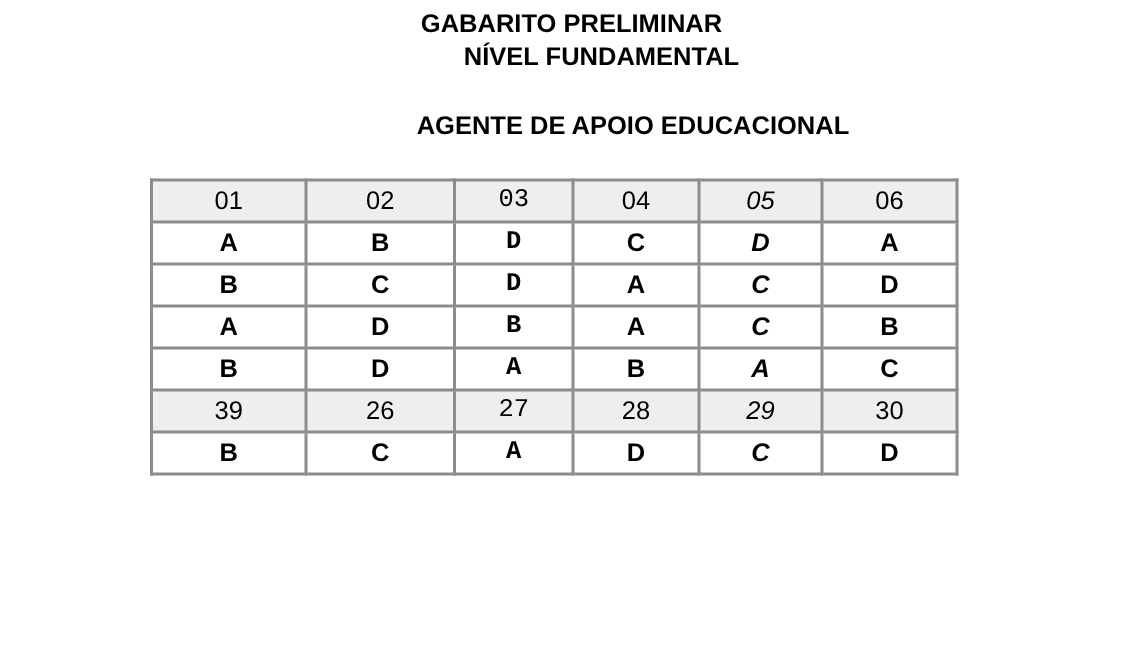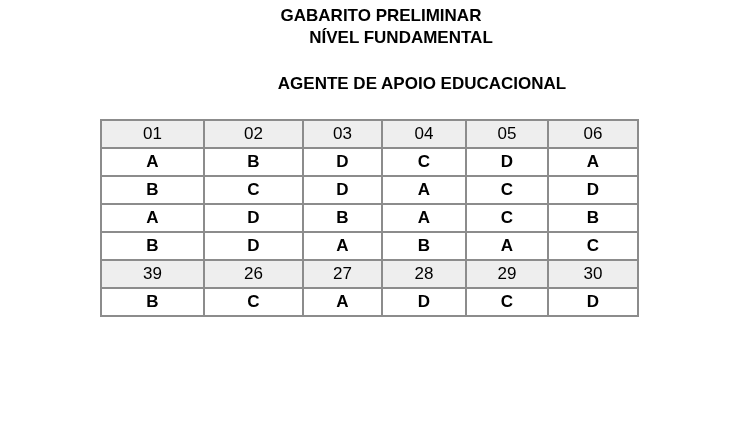--- a/index.html
+++ b/index.html
@@ -44,23 +44,23 @@
     table.gab tr.num td {
       background: #eeeeee;
       font-weight: normal;
     }
     table.gab tr.ans td {
       background: #ffffff;
       font-weight: bold;
     }
     .c0 { width: 101px; }
     .c1 { width: 97px; }
-    .c2 { width: 77px; }
+    .c2 { width: 77px; font-family: Liberation Mono, monospace; }
     .c3 { width: 82px; }
-    .c4 { width: 80px; }
+    .c4 { width: 80px; font-style: italic; }
     .c5 { width: 88px; }
   </style>
 </head>
 <body>
 
 <div class="header t1">GABARITO PRELIMINAR</div>
 <div class="header t2">NÍVEL FUNDAMENTAL</div>
 <div class="header t3">AGENTE DE APOIO EDUCACIONAL</div>
 
 <table class="gab">

